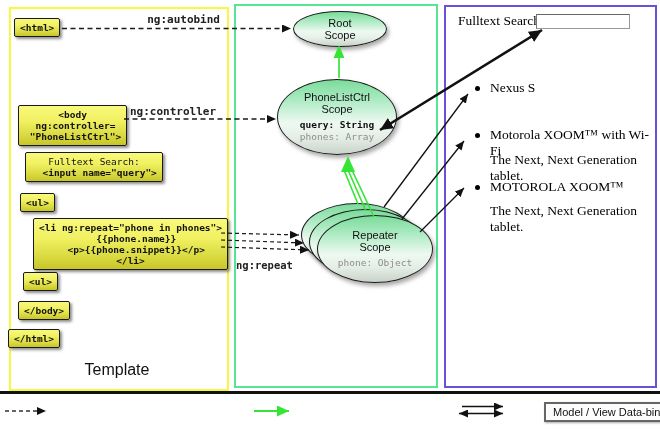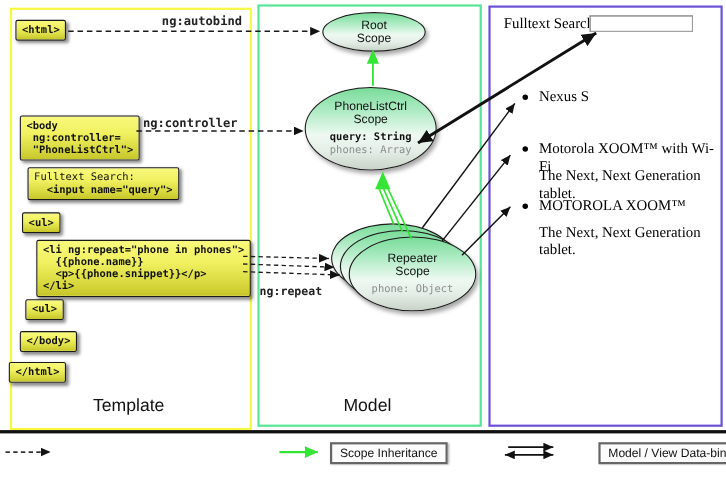--- a/index.html
+++ b/index.html
@@ -8,21 +8,21 @@
   .pre{white-space:pre;}
   
   .col-frame{position:absolute;background:#fff;z-index:0;}
   .col-title{position:absolute;z-index:2;font-size:16px;color:#111;text-align:center;}
   
   .code-box{position:absolute;z-index:2;
     background:linear-gradient(180deg,#f9f97d 0%,#f0f060 40%,#d6d63c 80%,#c6c62a 100%);
     border:1.5px solid #1a1a1a;border-radius:2px;
     box-shadow:2px 2px 3px rgba(0,0,0,0.45);
     font-family:"DejaVu Sans Mono",monospace;font-size:9.5px;line-height:11px;
-    color:#111;font-weight:bold;padding:3px 5px;}
+    color:#111;font-weight:bold;padding:3px 5px;text-align:center;}
   .code-box .normal{font-weight:normal;}
   
   .annot{position:absolute;z-index:2;font-family:"DejaVu Sans Mono",monospace;
     font-weight:bold;color:#222;}
   
   .ellipse{position:absolute;z-index:2;border-radius:50%;
     border:1.5px solid #1a1a1a;
     background:linear-gradient(180deg,#7adc9a 0%,#aeebc4 28%,#eef9f1 58%,#e4eee6 78%,#c9d3c9 100%);
     box-shadow:2px 3px 4px rgba(0,0,0,0.35);
     display:flex;flex-direction:column;align-items:center;justify-content:center;}
@@ -48,21 +48,20 @@
 </head>
 <body>
 
 <div id="stage">
 
   <div class="col-frame" style="left:9px;top:7px;width:216px;height:380px;border:2px solid #F8F840;"></div>
   <div class="col-frame" style="left:234px;top:4px;width:200px;height:380px;border:2px solid #55E595;"></div>
   <div class="col-frame" style="left:444px;top:5px;width:209px;height:379px;border:2px solid #6A50D8;"></div>
 
   <div class="col-title" style="left:9px;width:216px;top:361px;">Template</div>
-  <div class="col-title" style="left:234px;width:200px;top:361px;">Model</div>
 
   <div class="code-box pre" style="left:14px;top:18px;">&lt;html&gt;</div>
   <div class="code-box pre" style="left:18px;top:105px;">&lt;body
  ng:controller=
  "PhoneListCtrl"&gt;</div>
   <div class="code-box" style="left:25px;top:152px;">
     <div class="normal pre">Fulltext Search:</div>
     <div class="pre">  &lt;input name="query"&gt;</div>
   </div>
   <div class="code-box pre" style="left:20px;top:193px;">&lt;ul&gt;</div>
@@ -106,21 +105,20 @@
 
   <div class="bullet" style="left:475px;top:133px;"></div>
   <div class="serif view-name" style="left:490px;top:127px;">Motorola XOOM™ with Wi-Fi</div>
   <div class="serif view-snippet" style="left:490px;top:152px;">The Next, Next Generation tablet.</div>
 
   <div class="bullet" style="left:475px;top:185px;"></div>
   <div class="serif view-name" style="left:490px;top:179px;">MOTOROLA XOOM™</div>
   <div class="serif view-snippet" style="left:490px;top:203px;">The Next, Next Generation tablet.</div>
 
   <div class="separator"></div>
-  <div class="legend-box" style="left:300px;">Scope Inheritance</div>
   <div class="legend-box" style="left:544px;">Model / View Data-binding</div>
 
   <svg class="overlay" width="660" height="435" viewBox="0 0 660 435">
     <defs>
       <marker id="ahs" markerUnits="userSpaceOnUse" markerWidth="10" markerHeight="8" refX="9" refY="4" orient="auto-start-reverse">
         <path d="M0,0 L9,4 L0,8 z" fill="#111"></path>
       </marker>
       <marker id="ahb" markerUnits="userSpaceOnUse" markerWidth="15" markerHeight="12" refX="13" refY="6" orient="auto-start-reverse">
         <path d="M0,0 L13,6 L0,12 z" fill="#111"></path>
       </marker>

